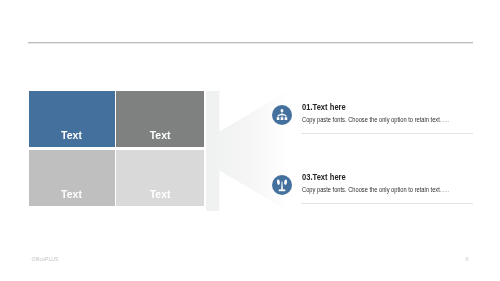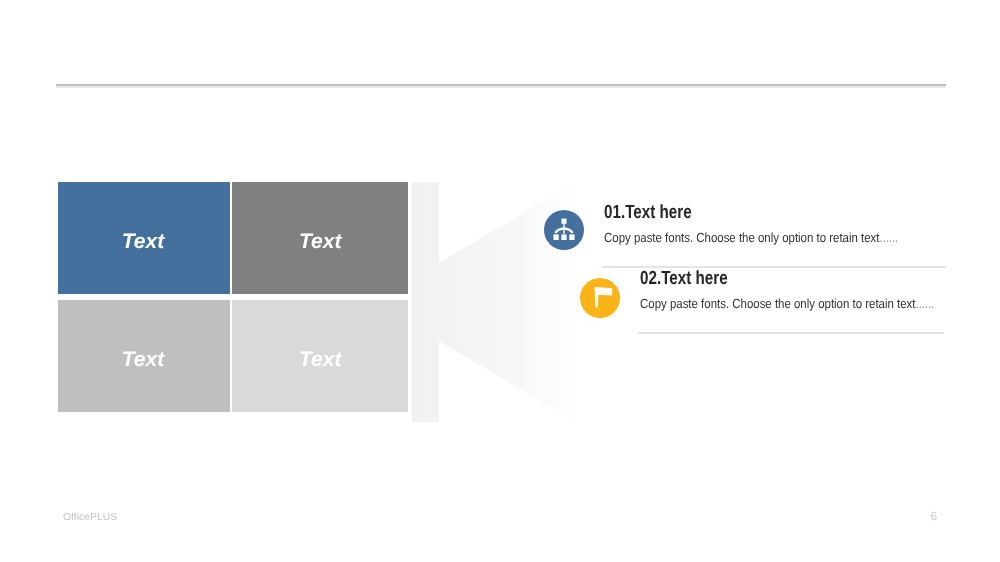--- a/index.html
+++ b/index.html
@@ -4,21 +4,21 @@
 <style>
   html,body{margin:0;padding:0;}
   body{width:500px;height:281px;background:#ffffff;overflow:hidden;
        font-family:"Liberation Sans",sans-serif;-webkit-font-smoothing:antialiased;}
   .slide{position:relative;width:500px;height:281px;background:#fff;}
   .top-rule{position:absolute;left:28px;top:42px;width:444.5px;height:1px;background:#bdbdbd;box-shadow:0 1px 0 0 #e8e8e8;}
 
   
   .grid{position:absolute;left:28.5px;top:91.2px;width:175.5px;height:114.8px;}
   .cell{position:absolute;display:flex;align-items:center;justify-content:center;}
-  .cell span{font-style:italic;font-weight:bold;font-size:10.5px;color:#fff;position:relative;top:2px;}
+  .cell span{font-weight:bold;font-size:10.5px;color:#fff;position:relative;top:16px;}
   .c1{left:0;top:0;width:86px;height:56.3px;background:#44709d;}
   .c2{left:87.7px;top:0;width:87.8px;height:56.3px;background:#7f8080;}
   .c3{left:0;top:59.3px;width:86px;height:55.5px;background:#bfbfbf;}
   .c4{left:87.7px;top:59.3px;width:87.8px;height:55.5px;background:#d9d9d9;}
 
   
   .arrow{position:absolute;left:206px;top:91px;width:84px;height:120px;}
 
   
   .item{position:absolute;}
@@ -90,29 +90,31 @@
         <rect x="9.5" y="24.4" width="5.2" height="5.6"></rect>
         <rect x="17.4" y="24.4" width="5.2" height="5.6"></rect>
         <rect x="25.3" y="24.4" width="5.2" height="5.6"></rect>
       </g>
     </svg>
     <div class="title">01.Text here</div>
     <div class="desc"><span>Copy paste fonts. Choose the only option to retain text</span><em>......</em></div>
     <div class="rule"></div>
   </div>
 
-  <div class="item it2">
+
+  <div class="item it3">
     <svg class="ic" viewBox="0 0 40 40">
-      <circle cx="20" cy="20" r="20" fill="#fab41a"></circle>
+      <circle cx="20" cy="20" r="20" fill="#44709d"></circle>
       <g fill="#ffffff">
-        <path d="M14.6 9.0 L18.6 11.8 L17.8 29.6 L15.4 29.6 Z"></path>
-        <path d="M14.6 9.0 L32.2 10.2 L32.2 17.6 L15.6 16.8 Z"></path>
+        <path d="M20 12.2 L20.9 14.2 L21.8 29.4 L18.2 29.4 L19.1 14.2 Z"></path>
+        <rect x="13.4" y="28.8" width="13.2" height="3.6"></rect>
+        <ellipse cx="12.8" cy="14.4" rx="2.8" ry="5.4" transform="rotate(-9 12.8 14.4)"></ellipse>
+        <ellipse cx="27.2" cy="14.4" rx="2.8" ry="5.4" transform="rotate(9 27.2 14.4)"></ellipse>
       </g>
     </svg>
-    <div class="title">02.Text here</div>
+    <div class="title">03.Text here</div>
     <div class="desc"><span>Copy paste fonts. Choose the only option to retain text</span><em>......</em></div>
     <div class="rule"></div>
   </div>
-
 
   <div class="footer-left">OfficePLUS</div>
   <div class="footer-right">6</div>
 </div>
 
 </body></html>

